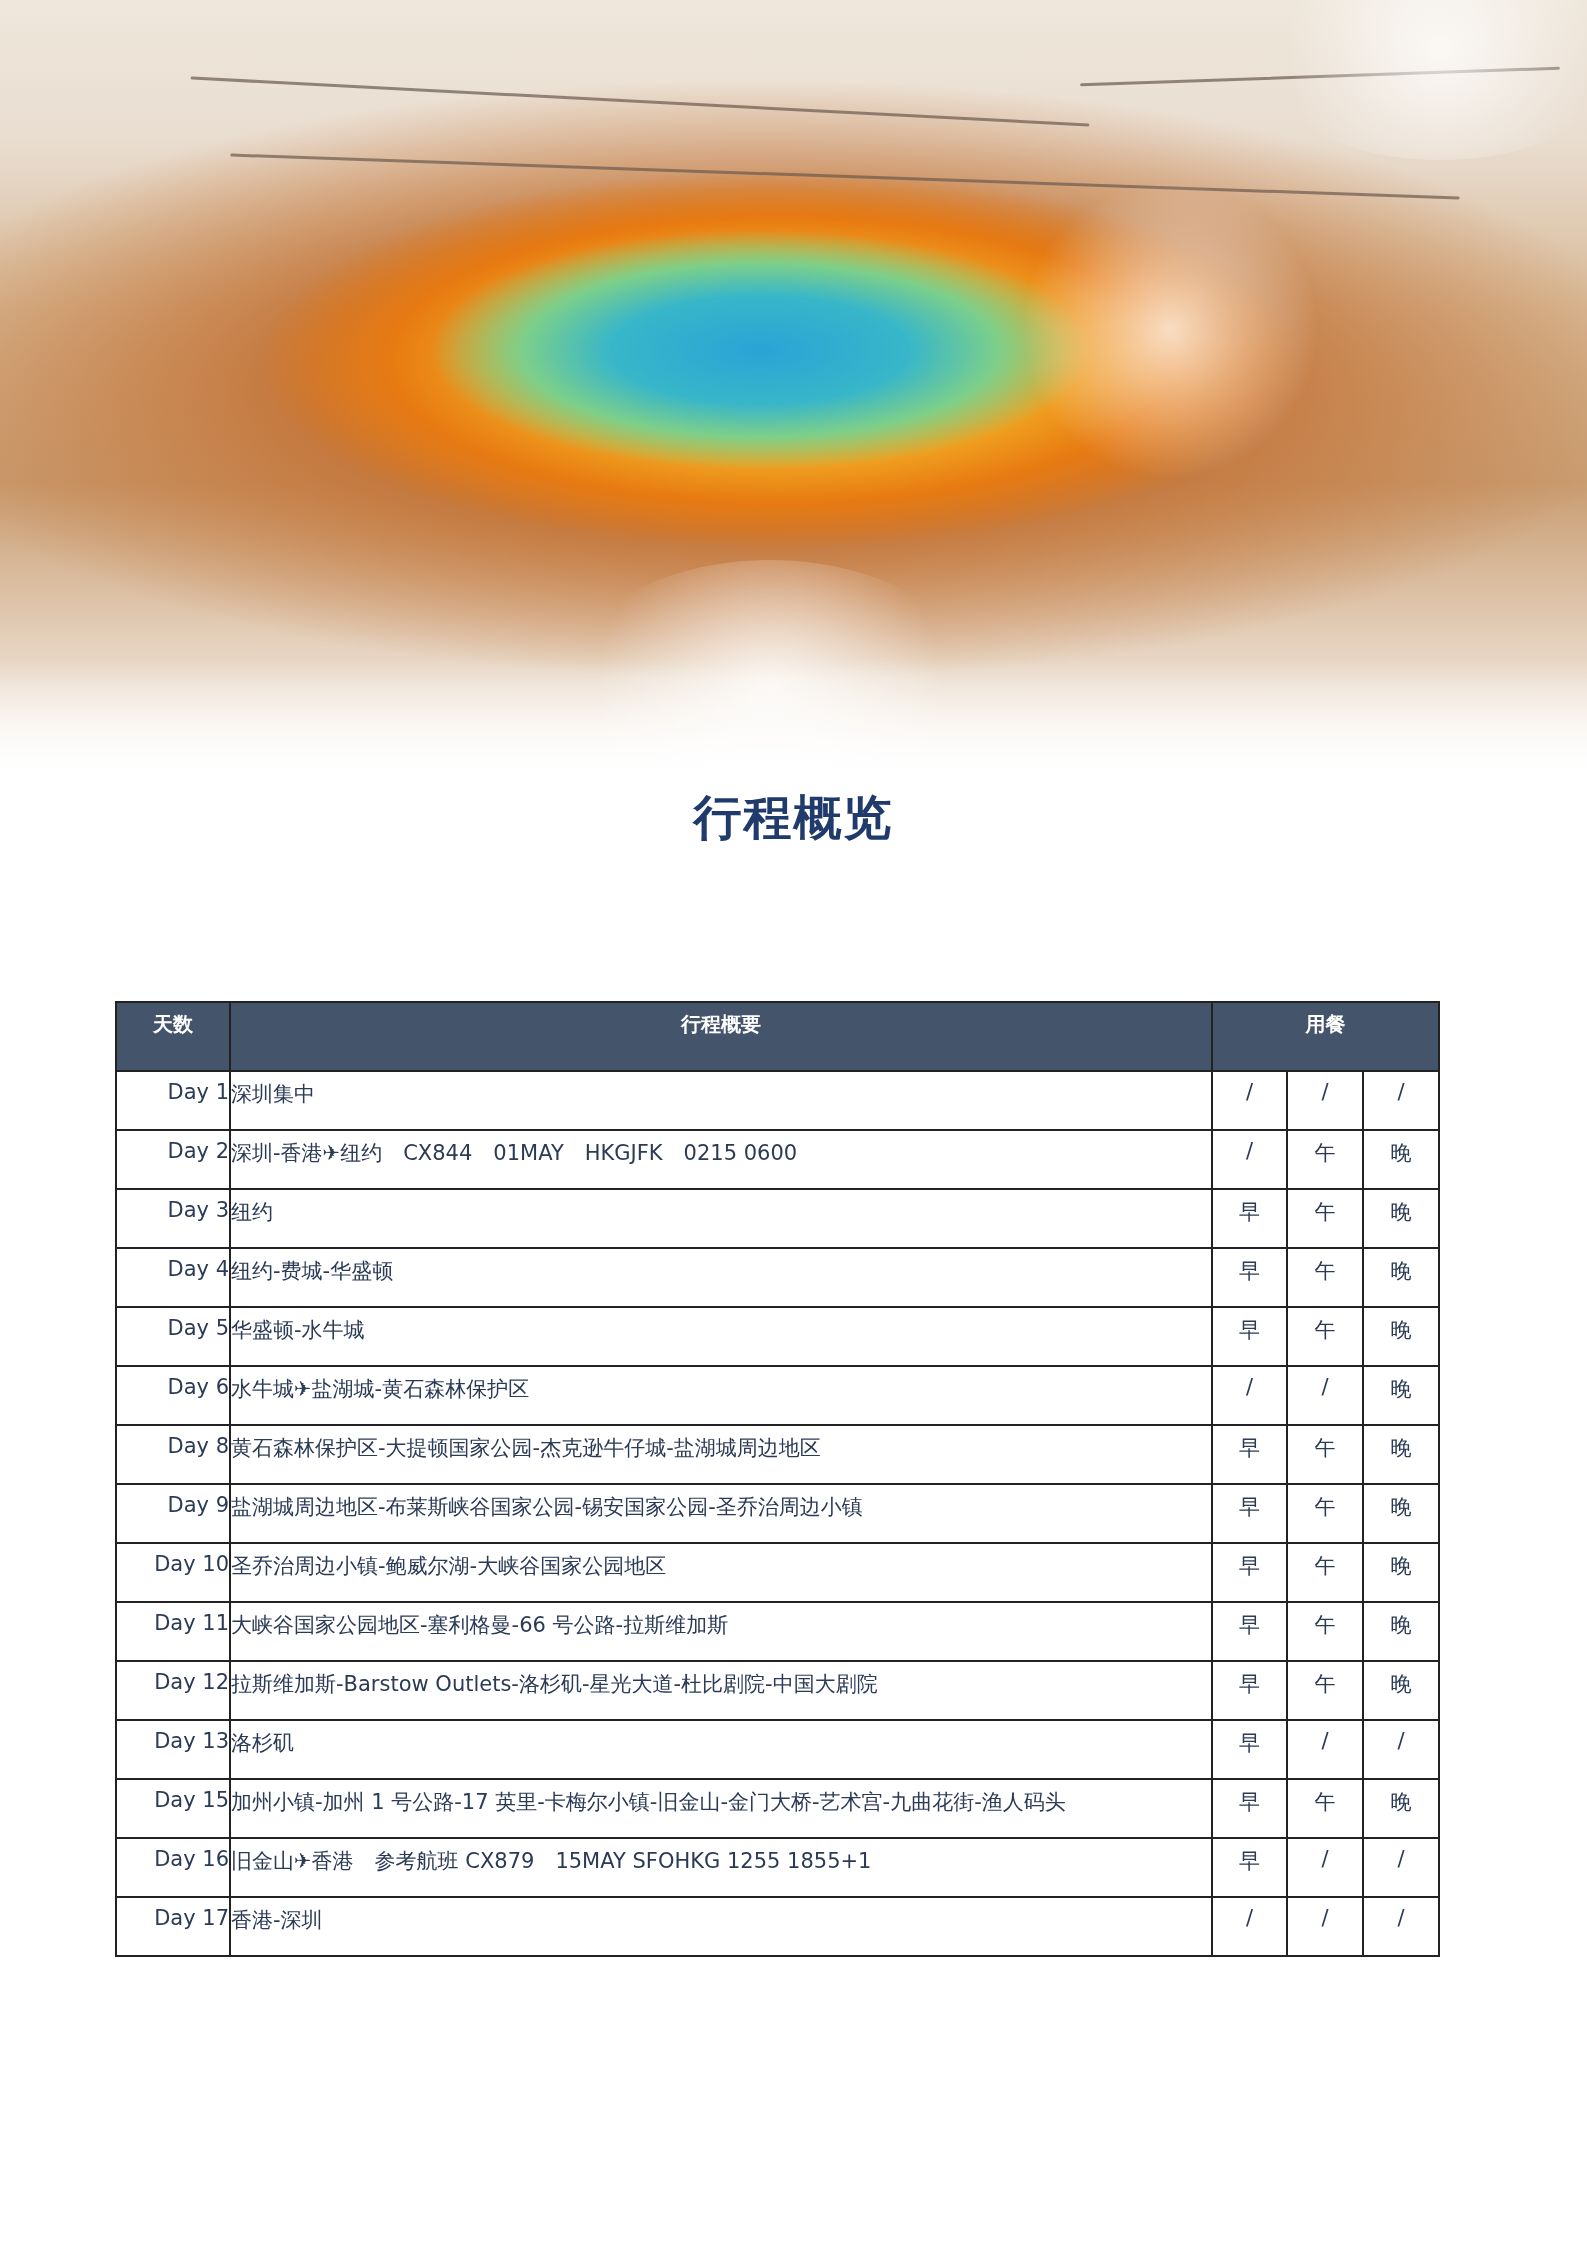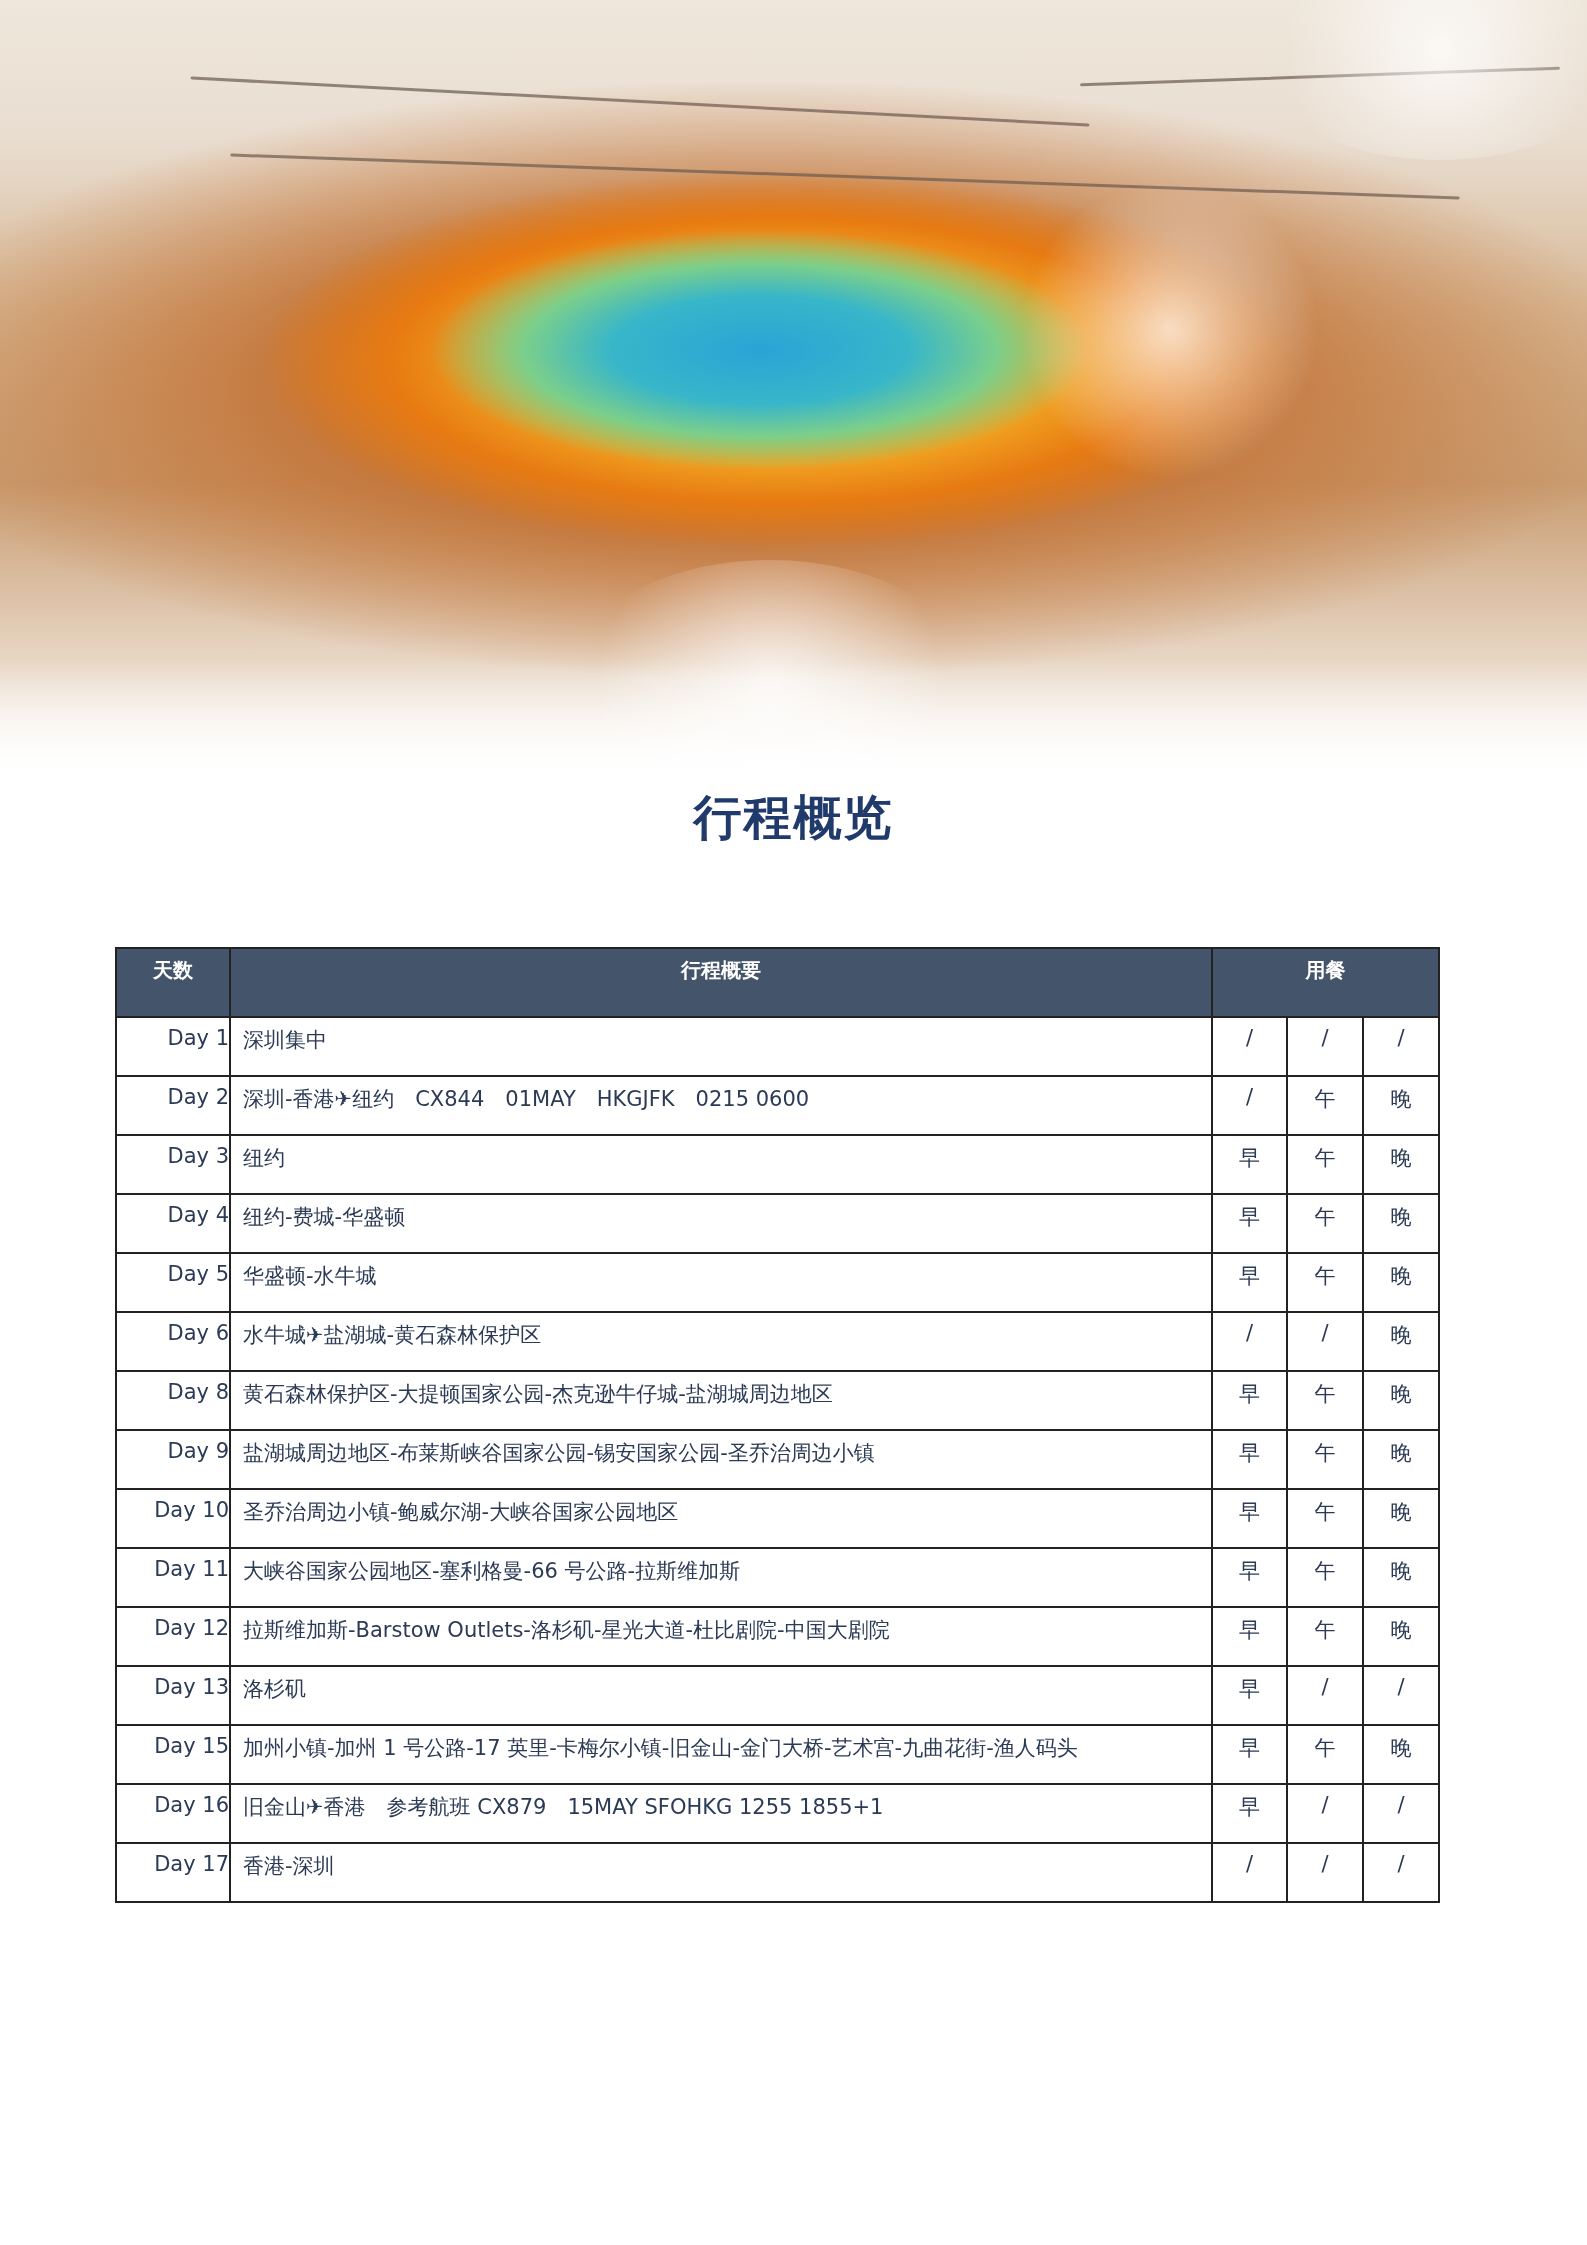--- a/index.html
+++ b/index.html
@@ -7,26 +7,26 @@
   .hero{position:absolute;left:0;top:0;width:1587px;height:780px;overflow:hidden;
     background:
       radial-gradient(ellipse 330px 120px at 760px 350px, #2aa3d6 0%, #38b6c9 45%, #7ccf8a 72%, rgba(230,200,60,0) 100%),
       radial-gradient(ellipse 520px 190px at 780px 360px, #e7d43b 0%, #f0a020 55%, #e77a12 75%, rgba(210,120,40,0) 100%),
       radial-gradient(ellipse 900px 300px at 760px 380px, #d8852a 0%, #c4763a 50%, rgba(200,150,110,0) 100%),
       linear-gradient(180deg, #efe7dc 0%, #e9ddd0 18%, #d7b895 40%, #c99d72 62%, #e8d7c6 85%, #ffffff 100%);}
   .hero::after{content:"";position:absolute;left:0;right:0;bottom:0;height:120px;background:linear-gradient(180deg,rgba(255,255,255,0),#fff);}
   .steam{position:absolute;border-radius:50%;background:radial-gradient(circle,rgba(255,255,255,.75),rgba(255,255,255,0) 70%);}
   .walkway{position:absolute;height:3px;background:#6b5a4e;opacity:.7;border-radius:2px;}
   .title{position:absolute;left:0;width:1587px;top:786px;text-align:center;font-family:"DejaVu Serif","Liberation Serif",serif;font-weight:bold;font-size:48px;color:#1f3a6b;letter-spacing:2px;}
-  table{position:absolute;left:115px;top:947px;width:1323px;border-collapse:collapse;table-layout:fixed;}
+  table{position:absolute;left:115px;top:1001px;width:1323px;border-collapse:collapse;table-layout:fixed;}
   th,td{border:2px solid #222;vertical-align:top;}
   th{background:#44546a;color:#fff;height:58px;font-size:20px;font-weight:bold;padding-top:8px;text-align:center;}
   td{height:49px;padding:8px 0 0 0;font-size:21px;color:#2b3a55;}
   td.day{padding-left:12px;text-align:right;}
-  td.desc{padding-left:12px;white-space:nowrap;}
+  td.desc{white-space:nowrap;}
   td.meal{text-align:center;}
 </style>
 </head>
 <body>
 
 <div class="hero">
   <div class="walkway" style="left:190px;top:100px;width:900px;transform:rotate(3deg);"></div>
   <div class="walkway" style="left:1080px;top:75px;width:480px;transform:rotate(-2deg);"></div>
   <div class="walkway" style="left:230px;top:175px;width:1230px;transform:rotate(2deg);"></div>
   <div class="steam" style="left:1250px;top:-60px;width:380px;height:220px;"></div>

